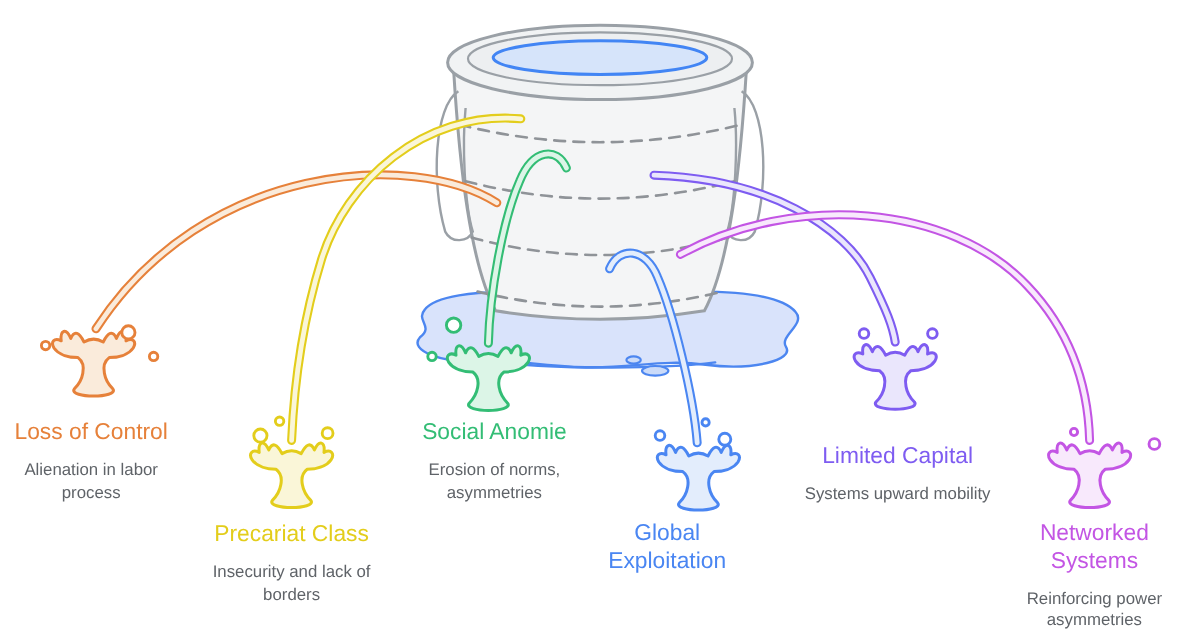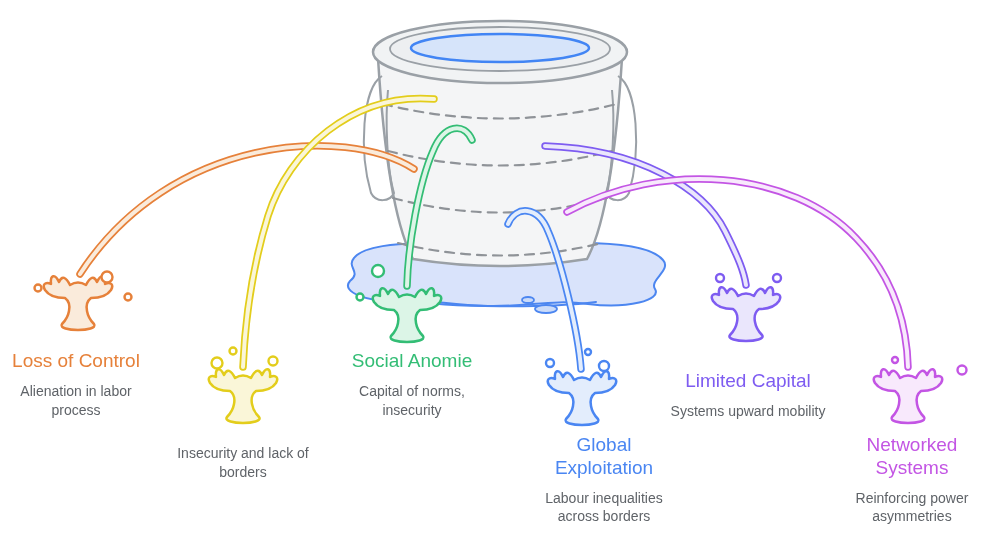--- a/index.html
+++ b/index.html
@@ -133,31 +133,31 @@
       <circle class="droplet" cx="962" cy="370" r="4.5"></circle>
     </g>
   </svg>
 
   <div class="leak-label" style="left: 76px; top: 350px; --c: #E6813A;">
     <div class="leak-title">Loss of Control</div>
     <div class="leak-sub">Alienation in labor process</div>
   </div>
 
   <div class="leak-label" style="left: 243px; top: 435px; --c: #E3CD1B;">
+    <div class="leak-title">Precariat Class</div>
     <div class="leak-sub">Insecurity and lack of borders</div>
   </div>
 
   <div class="leak-label" style="left: 412px; top: 350px; text-align: center; --c: #33BD75;">
     <div class="leak-title">Social Anomie</div>
-    <div class="leak-sub">Capital of norms, insecurity</div>
+    <div class="leak-sub">Erosion of norms, asymmetries</div>
   </div>
 
-  <div class="leak-label narrow" style="left: 604px; top: 434px; --c: #4A86F2;">
+  <div class="leak-label narrow" style="left: 556px; top: 434px; --c: #4A86F2;">
     <div class="leak-title">Global Exploitation</div>
-    <div class="leak-sub">Labour inequalities across borders</div>
   </div>
 
   <div class="leak-label" style="left: 748px; top: 370px; --c: #7E5CF1;">
     <div class="leak-title">Limited Capital</div>
     <div class="leak-sub">Systems upward mobility</div>
   </div>
 
   <div class="leak-label narrow" style="left: 912px; top: 434px; --c: #C355E4;">
     <div class="leak-title">Networked Systems</div>
     <div class="leak-sub">Reinforcing power asymmetries</div>

